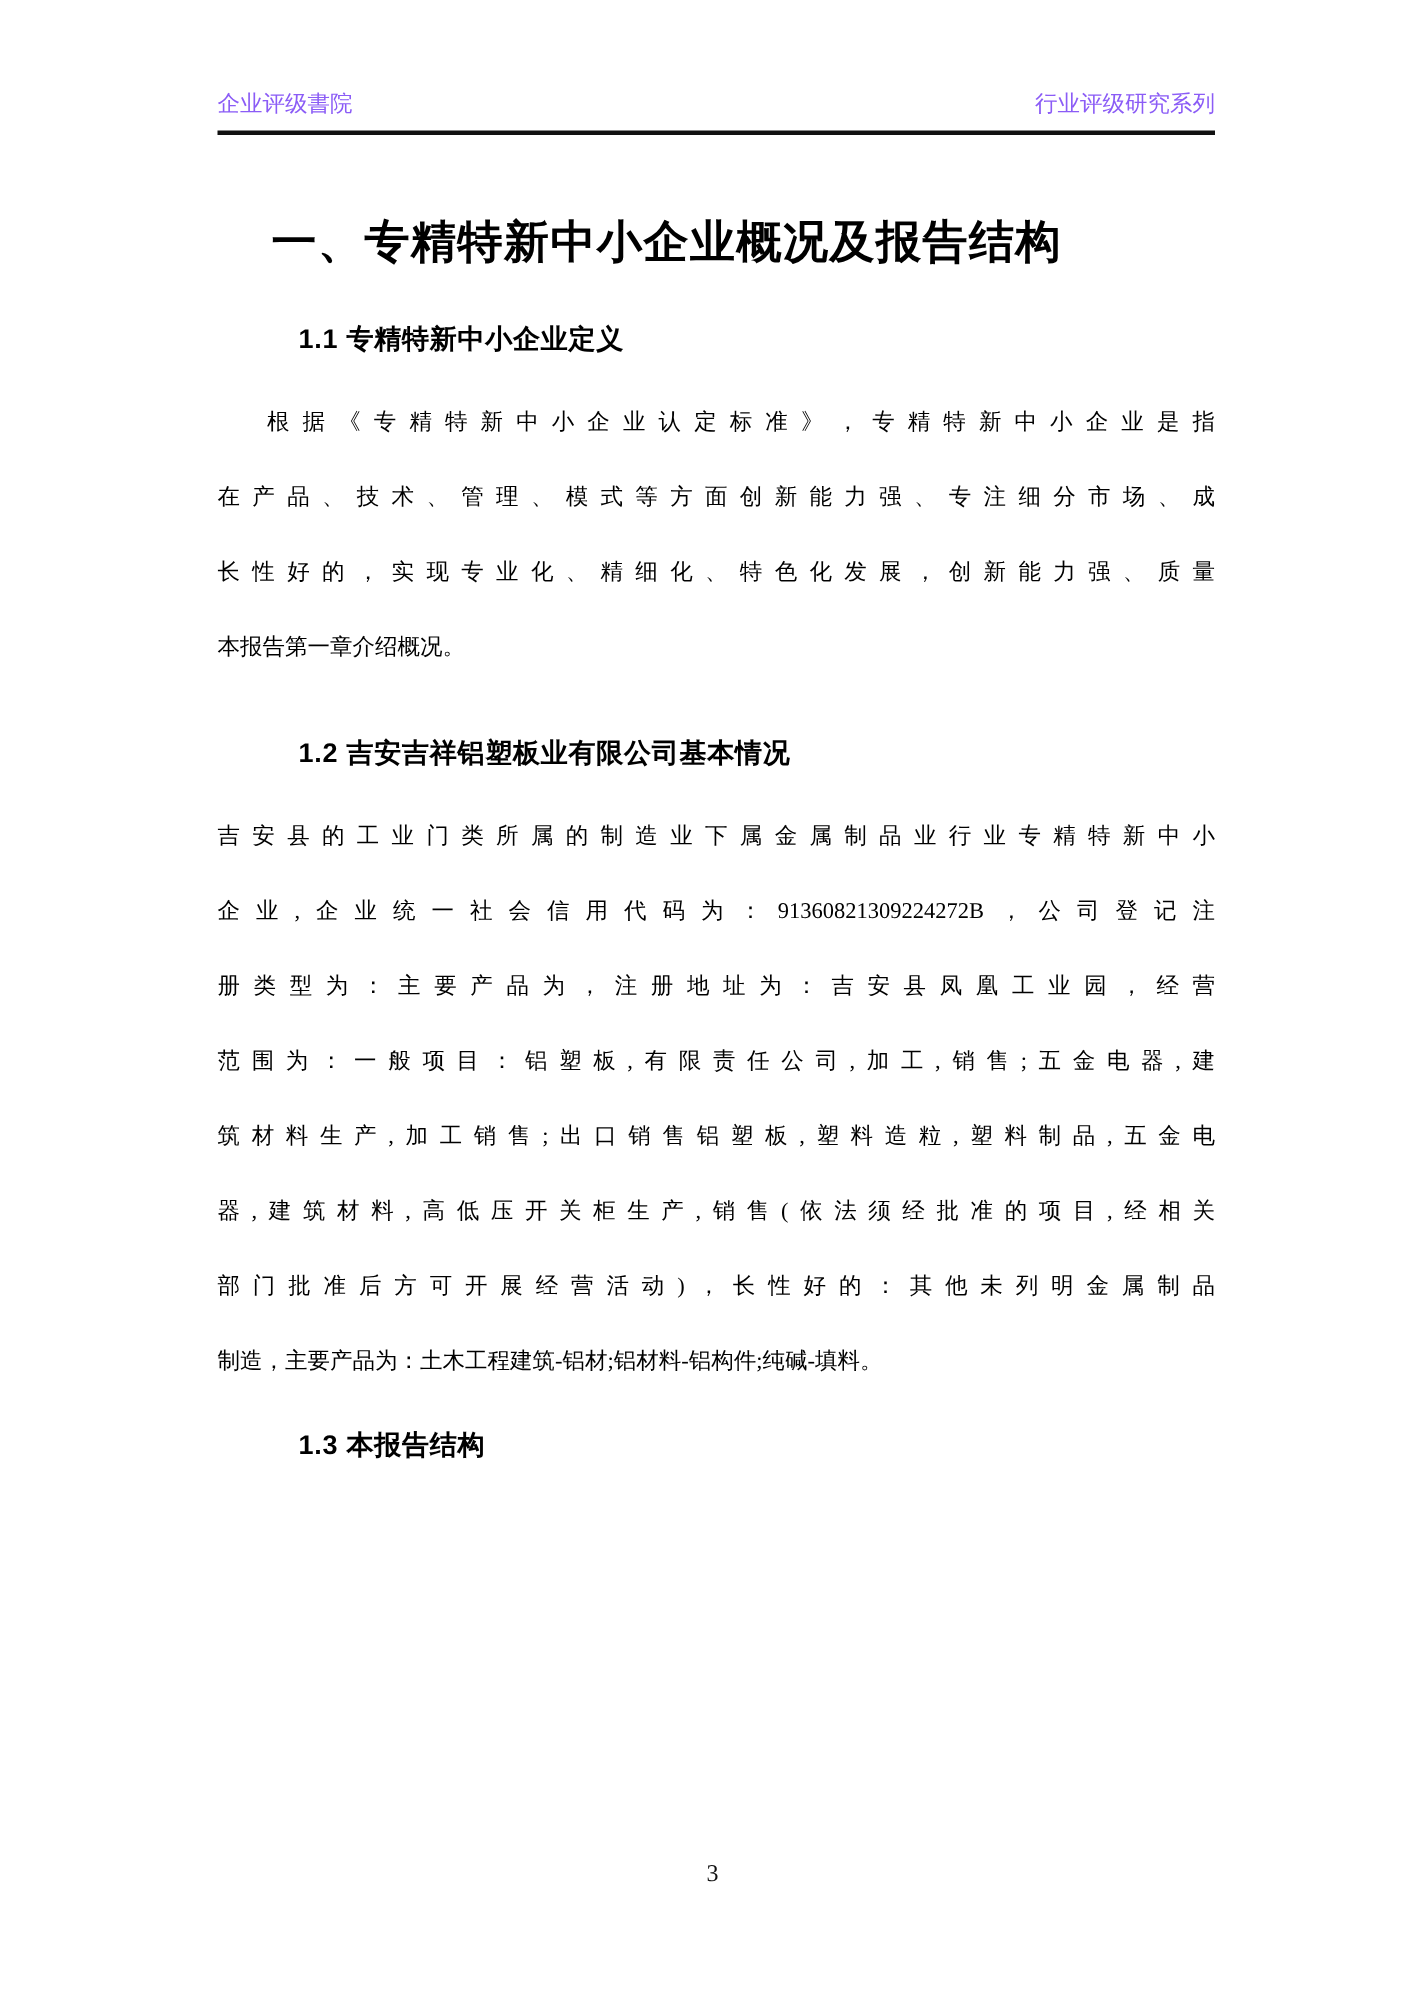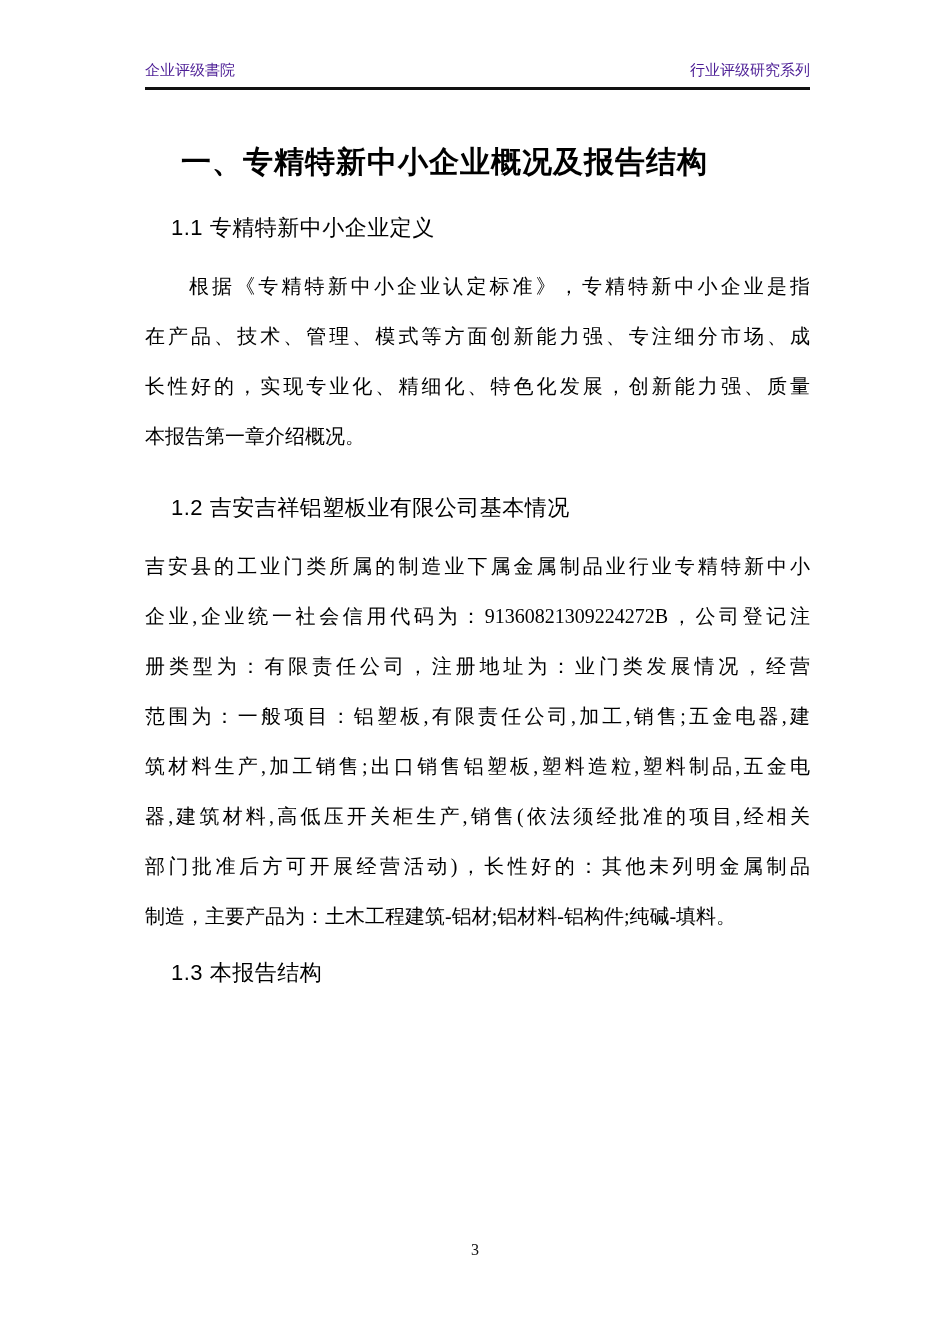--- a/index.html
+++ b/index.html
@@ -19,47 +19,47 @@
     font-family: "Liberation Serif", "DejaVu Serif", serif;
     overflow: hidden;
   }
   .page-header {
     display: flex;
     justify-content: space-between;
     align-items: flex-end;
     font-family: "Liberation Sans", "DejaVu Sans", sans-serif;
     font-size: 15px;
     line-height: 20px;
-    color: #4c1d95;
+    color: #8b5cf6;
     border-bottom: 3px solid #111111;
     padding-bottom: 7px;
   }
   .doc-title {
     margin: 57px 0 0 36px;
     font-family: "Liberation Sans", "DejaVu Sans", sans-serif;
     font-weight: bold;
     font-size: 30px;
     line-height: 1;
     letter-spacing: 1px;
   }
   .section-heading {
-    margin-left: 26px;
+    margin-left: 54px;
     font-family: "Liberation Sans", "DejaVu Sans", sans-serif;
-    font-weight: normal;
-    font-size: 22px;
+    font-weight: bold;
+    font-size: 18px;
     line-height: 1;
     letter-spacing: 0.5px;
   }
   .heading-1 { margin-top: 40px; }
   .heading-2 { margin-top: 36px; }
   .heading-3 { margin-top: 21px; }
   .paragraph { margin-top: 22px; }
   .paragraph-3 { margin-top: 28px; }
   .line {
-    font-size: 20px;
+    font-size: 15px;
     line-height: 50px;
     text-align: justify;
     text-align-last: justify;
     text-justify: inter-character;
     white-space: nowrap;
   }
   .line.first { text-indent: 2.2em; }
   .line.last  { text-align-last: left; }
   .page-footer {
     position: absolute;
@@ -89,21 +89,21 @@
     <div class="line first">根据《专精特新中小企业认定标准》，专精特新中小企业是指</div>
     <div class="line">在产品、技术、管理、模式等方面创新能力强、专注细分市场、成</div>
     <div class="line">长性好的，实现专业化、精细化、特色化发展，创新能力强、质量</div>
     <div class="line last">本报告第一章介绍概况。</div>
   </div>
 
   <h2 class="section-heading heading-2">1.2 吉安吉祥铝塑板业有限公司基本情况</h2>
   <div class="paragraph">
     <div class="line">吉安县的工业门类所属的制造业下属金属制品业行业专精特新中小</div>
     <div class="line">企业,企业统一社会信用代码为：91360821309224272B，公司登记注</div>
-    <div class="line">册类型为：有限责任公司，注册地址为：业门类发展情况，经营</div>
+    <div class="line">册类型为：主要产品为，注册地址为：吉安县凤凰工业园，经营</div>
     <div class="line">范围为：一般项目：铝塑板,有限责任公司,加工,销售;五金电器,建</div>
     <div class="line">筑材料生产,加工销售;出口销售铝塑板,塑料造粒,塑料制品,五金电</div>
     <div class="line">器,建筑材料,高低压开关柜生产,销售(依法须经批准的项目,经相关</div>
     <div class="line">部门批准后方可开展经营活动)，长性好的：其他未列明金属制品</div>
     <div class="line last">制造，主要产品为：土木工程建筑-铝材;铝材料-铝构件;纯碱-填料。</div>
   </div>
 
   <h2 class="section-heading heading-3">1.3 本报告结构</h2>
 
   <div class="page-footer">

